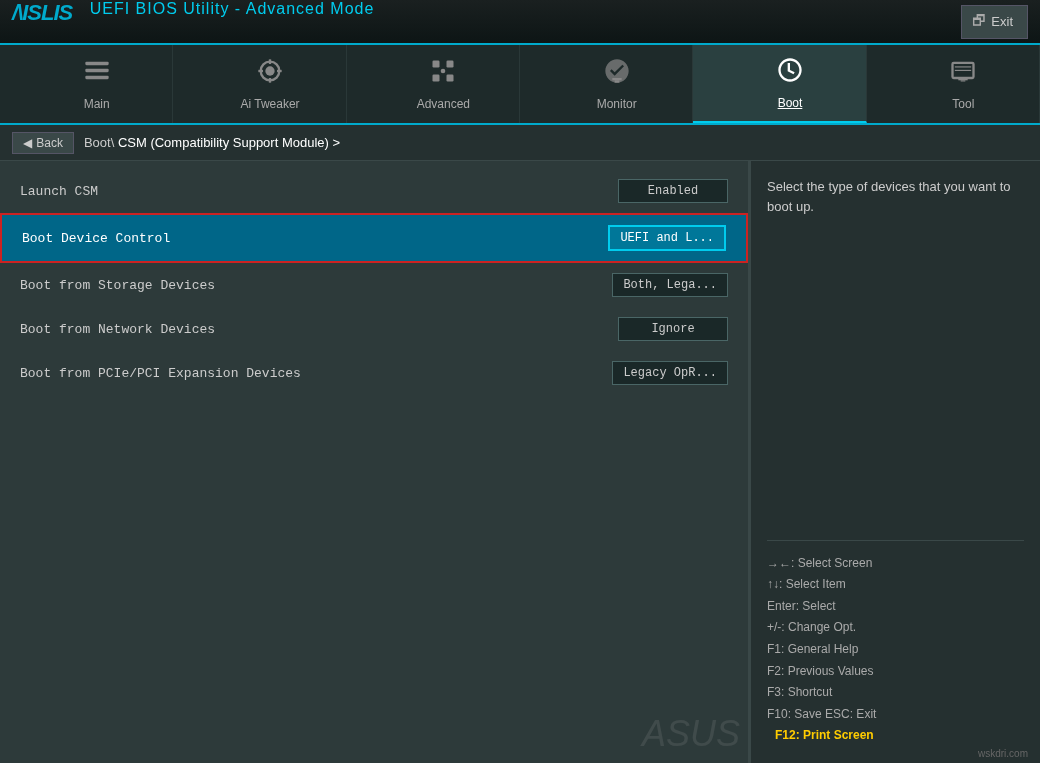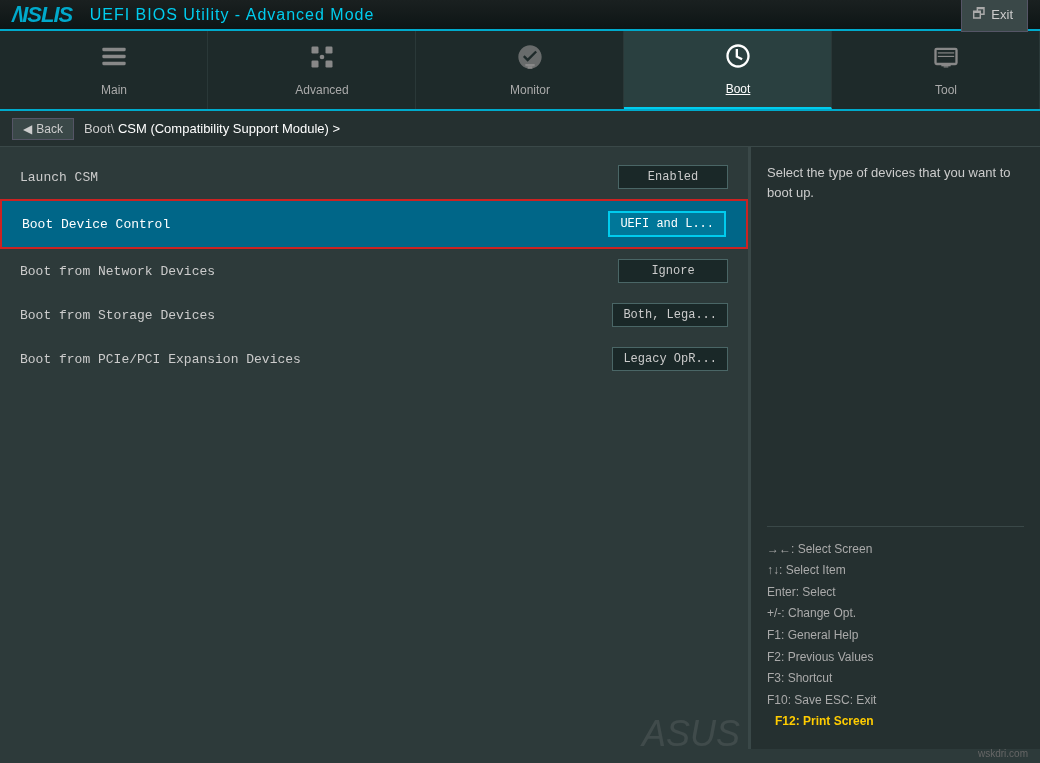--- a/index.html
+++ b/index.html
@@ -8,23 +8,22 @@
       height: 763px;
       background: #2d3a3a;
       font-family: 'Courier New', monospace;
       overflow: hidden;
       position: relative;
     }
 
     
     .header {
       background: linear-gradient(180deg, #1a2020 0%, #0d1515 100%);
-      height: 31px;
-      display: flex;
-      align-items: center;
+      height: 45px;
+      display: flex;
       padding: 0 12px;
       border-bottom: 2px solid #00aacc;
       position: relative;
     }
     .asus-logo {
       font-size: 22px;
       font-weight: 900;
       color: #00aacc;
       font-style: italic;
       letter-spacing: -1px;
@@ -255,20 +254,33 @@
         <rect x="2" y="4" width="20" height="3" rx="1"></rect>
         <rect x="2" y="10" width="20" height="3" rx="1"></rect>
         <rect x="2" y="16" width="20" height="3" rx="1"></rect>
       </svg>
     </span>
     <span>Main</span>
   </div>
   <div class="tab">
     <span class="tab-icon">
       <svg class="icon-svg" viewBox="0 0 24 24" fill="currentColor">
+        <circle cx="12" cy="12" r="4"></circle>
+        <circle cx="12" cy="12" r="8" fill="none" stroke="currentColor" stroke-width="2"></circle>
+        <line x1="12" y1="2" x2="12" y2="6" stroke="currentColor" stroke-width="2"></line>
+        <line x1="12" y1="18" x2="12" y2="22" stroke="currentColor" stroke-width="2"></line>
+        <line x1="2" y1="12" x2="6" y2="12" stroke="currentColor" stroke-width="2"></line>
+        <line x1="18" y1="12" x2="22" y2="12" stroke="currentColor" stroke-width="2"></line>
+      </svg>
+    </span>
+    <span>Ai Tweaker</span>
+  </div>
+  <div class="tab">
+    <span class="tab-icon">
+      <svg class="icon-svg" viewBox="0 0 24 24" fill="currentColor">
         <rect x="3" y="3" width="6" height="6" rx="1"></rect>
         <rect x="3" y="15" width="6" height="6" rx="1"></rect>
         <rect x="15" y="3" width="6" height="6" rx="1"></rect>
         <rect x="15" y="15" width="6" height="6" rx="1"></rect>
         <circle cx="12" cy="12" r="2"></circle>
       </svg>
     </span>
     <span>Advanced</span>
   </div>
   <div class="tab">
@@ -323,27 +335,27 @@
       <span class="setting-label">Launch CSM</span>
       <span class="setting-value">Enabled</span>
     </div>
 
     <div class="setting-row selected">
       <span class="setting-label selected-text">Boot Device Control</span>
       <span class="setting-value selected-highlight">UEFI and L...</span>
     </div>
 
     <div class="setting-row">
+      <span class="setting-label">Boot from Storage Devices</span>
+      <span class="setting-value">Both, Lega...</span>
+    </div>
+
+    <div class="setting-row">
       <span class="setting-label">Boot from Network Devices</span>
       <span class="setting-value">Ignore</span>
-    </div>
-
-    <div class="setting-row">
-      <span class="setting-label">Boot from Storage Devices</span>
-      <span class="setting-value">Both, Lega...</span>
     </div>
 
     <div class="setting-row">
       <span class="setting-label">Boot from PCIe/PCI Expansion Devices</span>
       <span class="setting-value">Legacy OpR...</span>
     </div>
 
   </div>
 
   <div class="right-panel">

